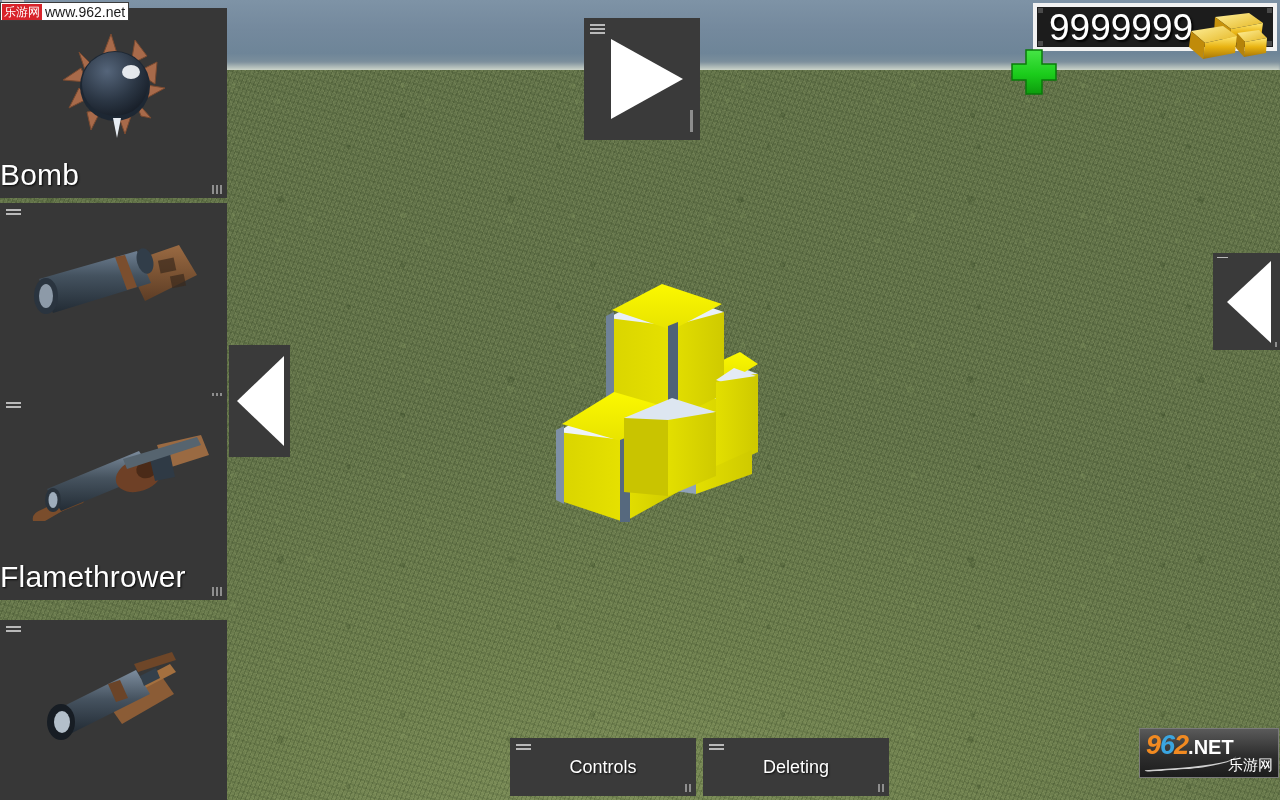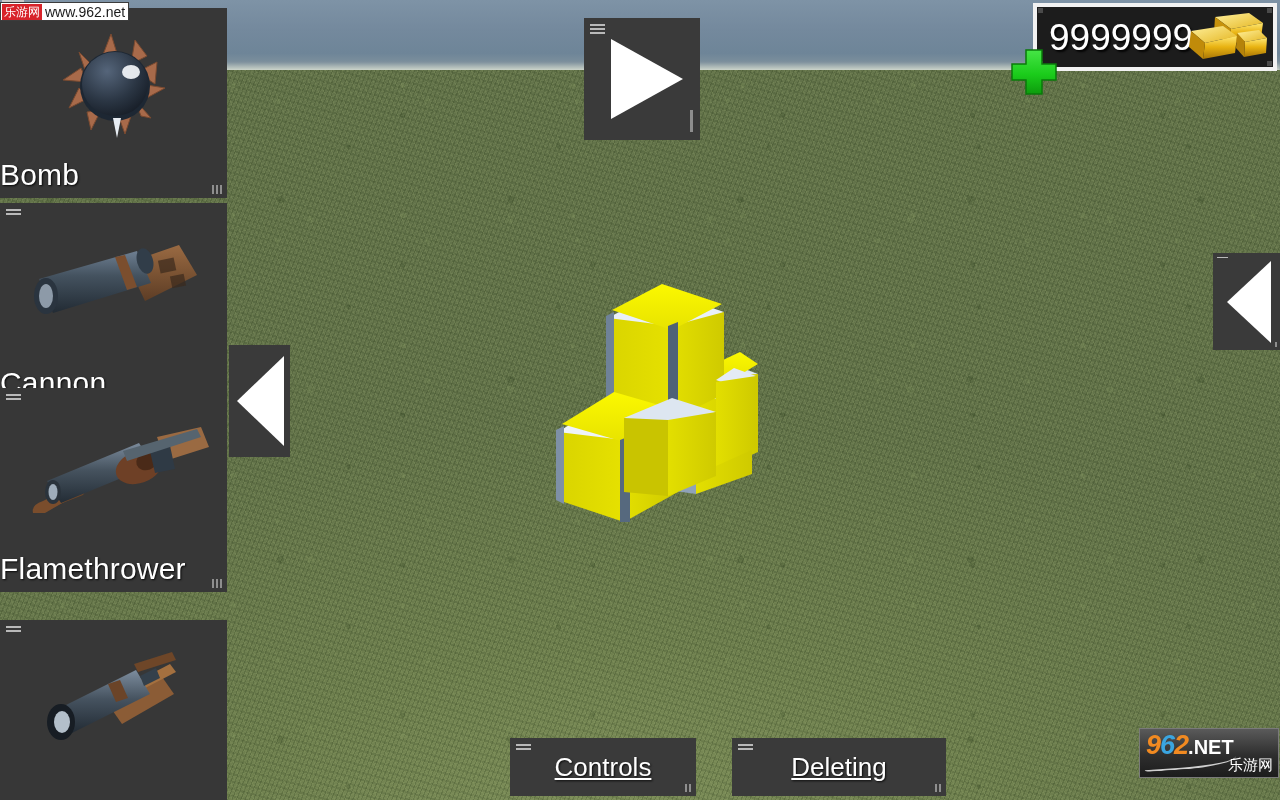--- a/index.html
+++ b/index.html
@@ -172,31 +172,30 @@
     height: 58px;
     background: #3a3a3a;
   }
   .bottom-btn .label {
     position: absolute;
     inset: 0;
     display: flex;
     align-items: center;
     justify-content: center;
     color: #ffffff;
-    font-size: 26px;
+    font-size: 18px;
     text-shadow: 1px 1px 2px rgba(0,0,0,.8);
-    text-decoration: underline;
   }
   .bottom-btn .grip i { height: 8px; }
 
   
   .gold-counter {
     position: absolute;
     left: 1033px; top: 3px;
-    width: 244px; height: 68px;
+    width: 244px; height: 48px;
     background: #1c1c1c;
     border: 4px solid #f2f2f2;
     box-sizing: border-box;
     display: flex;
     align-items: center;
   }
   .gold-corner {
     position: absolute;
     width: 5px; height: 5px;
     background: #4a4a4a;
@@ -421,29 +420,28 @@
         <polygon points="108,36 160,18 178,48 126,74" fill="url(#woodG)"></polygon>
         <rect x="140" y="32" width="16" height="13" fill="#3a2a1c" opacity=".7" transform="rotate(-12 148 38)"></rect>
         <rect x="152" y="48" width="14" height="12" fill="#3a2a1c" opacity=".7" transform="rotate(-12 159 54)"></rect>
         <polygon points="20,52 118,24 132,56 34,86" fill="url(#barrelG)"></polygon>
         <ellipse cx="27" cy="69" rx="12" ry="18" fill="#2a343f"></ellipse>
         <ellipse cx="27" cy="69" rx="7" ry="12" fill="#8d9aa8"></ellipse>
         <polygon points="96,30 106,28 118,60 108,63" fill="#7b4e2e"></polygon>
         <ellipse cx="126" cy="34" rx="8" ry="13" fill="#313d49" transform="rotate(-16 126 34)"></ellipse>
       </svg>
     </div>
-    <div class="side-label">Cannon</div>
     <div class="grip">
         <i></i>
         <i></i>
         <i></i>
       </div>
   </div>
 
-  <div class="panel side-item" style="top:388px;height:204px;padding-left:7px;">
+  <div class="panel side-item" style="top:396px;height:204px;padding-left:7px;">
     <div class="hamburger">
         <i></i>
         <i></i>
       </div>
     <div class="side-thumb" style="top:20px;height:145px;">
       <svg width="190" height="120" viewBox="0 0 190 120" xmlns="http://www.w3.org/2000/svg">
         <defs>
           <linearGradient id="ftBarrel" x1="0" y1="0" x2="0" y2="1">
             <stop offset="0%" stop-color="#7b8b9c"></stop>
             <stop offset="45%" stop-color="#46535f"></stop>
@@ -574,21 +572,21 @@
         <i></i>
         <i></i>
       </div>
     <div class="label">Controls</div>
     <div class="grip">
         <i></i>
         <i></i>
       </div>
   </div>
 
-  <div class="panel bottom-btn" style="left:703px;width:214px;margin-left:29px;">
+  <div class="panel bottom-btn" style="left:703px;width:186px;">
     <div class="hamburger">
         <i></i>
         <i></i>
       </div>
     <div class="label">Deleting</div>
     <div class="grip">
         <i></i>
         <i></i>
       </div>
   </div>

